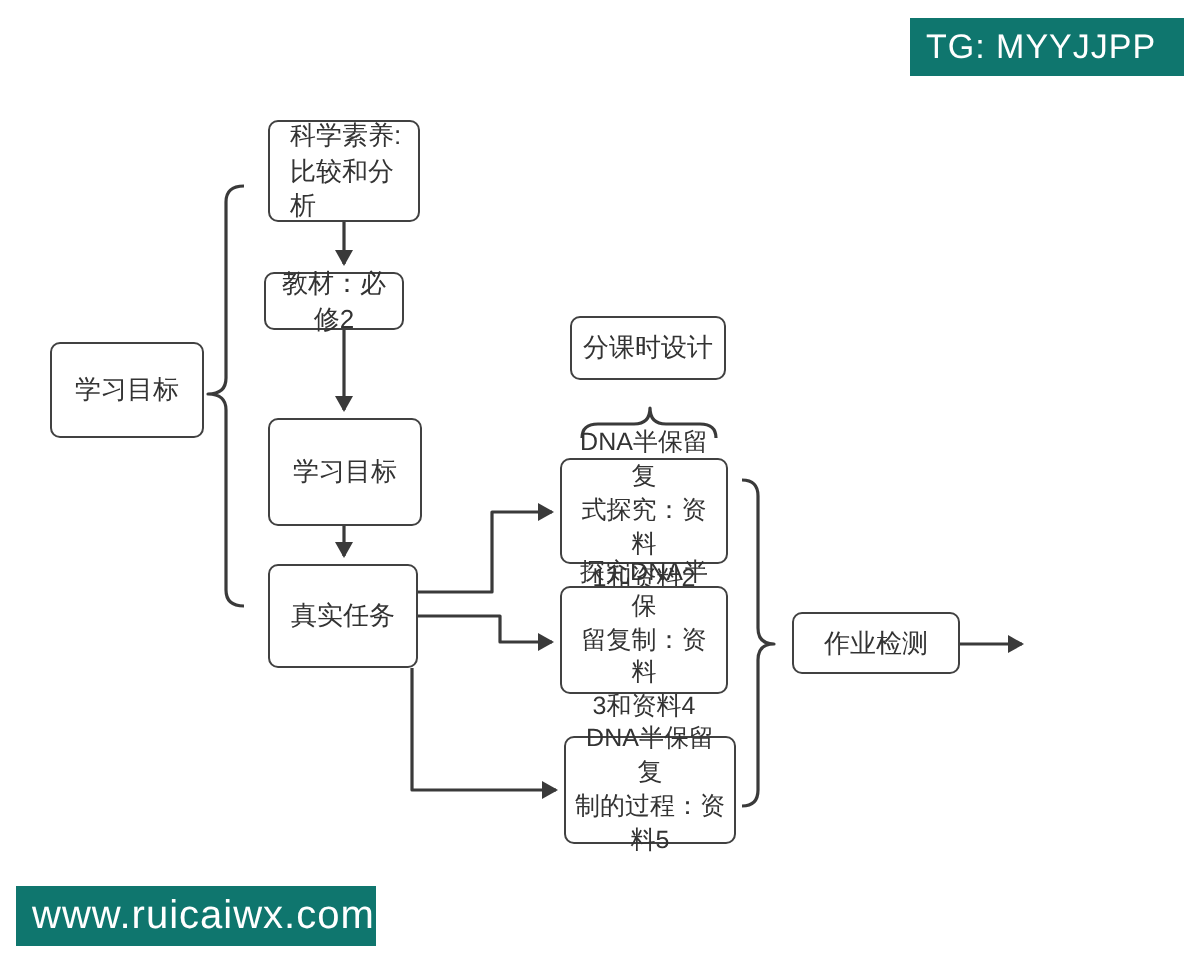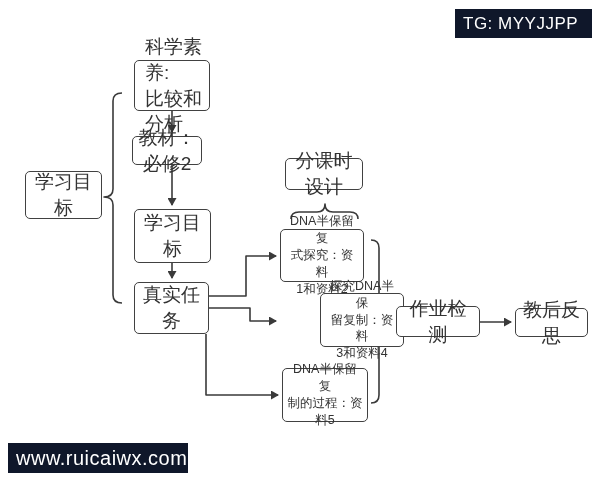--- a/index.html
+++ b/index.html
@@ -11,49 +11,49 @@
   }
   .stage{position:absolute;left:0;top:0;width:600px;height:480px;}
   svg.connectors{position:absolute;left:0;top:0;width:600px;height:480px;z-index:1;}
   .node{
     position:absolute;
     box-sizing:border-box;
     background:#ffffff;
     border:1.6px solid #414141;
     border-radius:5px;
     color:#333333;
-    font-size:19px;
+    font-size:13px;
     line-height:1.35;
     display:flex;align-items:center;justify-content:center;
     text-align:center;
     white-space:pre-line;
     z-index:2;
     padding:2px 4px;
   }
   .node.left-text{justify-content:flex-start;text-align:left;padding-left:10px;}
   .badge{
     position:absolute;
-    background:#0f172a;
+    background:#0f766e;
     color:#ffffff;
     display:flex;align-items:center;
     z-index:3;
     letter-spacing:0.5px;
   }
   .badge.tg{left:455px;top:9px;width:137px;height:29px;font-size:17px;padding-left:8px;box-sizing:border-box;}
   .badge.site{left:8px;top:443px;width:180px;height:30px;font-size:20px;padding-left:8px;box-sizing:border-box;}
 
   
   #n-unit{left:25px;top:171px;width:77px;height:48px;}
   #n-science{left:134px;top:60px;width:76px;height:51px;}
   #n-textbook{left:132px;top:136px;width:70px;height:29px;}
   #n-goals{left:134px;top:209px;width:77px;height:54px;}
   #n-tasks{left:134px;top:282px;width:75px;height:52px;}
   #n-lesson{left:285px;top:158px;width:78px;height:32px;}
   #n-dna1{left:280px;top:229px;width:84px;height:53px;font-size:12.5px;}
-  #n-dna2{left:280px;top:293px;width:84px;height:54px;font-size:12.5px;margin-left:40px;}
+  #n-dna2{left:280px;top:293px;width:84px;height:54px;font-size:12.5px;}
   #n-dna3{left:282px;top:368px;width:86px;height:54px;font-size:12.5px;}
   #n-homework{left:396px;top:306px;width:84px;height:31px;}
   #n-reflection{left:515px;top:308px;width:73px;height:29px;}
 </style>
 </head>
 <body>
 
 <div class="stage">
 
   <svg class="connectors" viewBox="0 0 600 480" xmlns="http://www.w3.org/2000/svg">
@@ -102,19 +102,18 @@
   <div class="node" id="n-dna2">探究DNA半保
 留复制：资料
 3和资料4</div>
 
   <div class="node" id="n-dna3">DNA半保留复
 制的过程：资
 料5</div>
 
   <div class="node" id="n-homework">作业检测</div>
 
-  <div class="node" id="n-reflection">教后反思</div>
 
   <div class="badge tg">TG: MYYJJPP</div>
 
   <div class="badge site">www.ruicaiwx.com</div>
 
 </div>
 
 </body></html>

